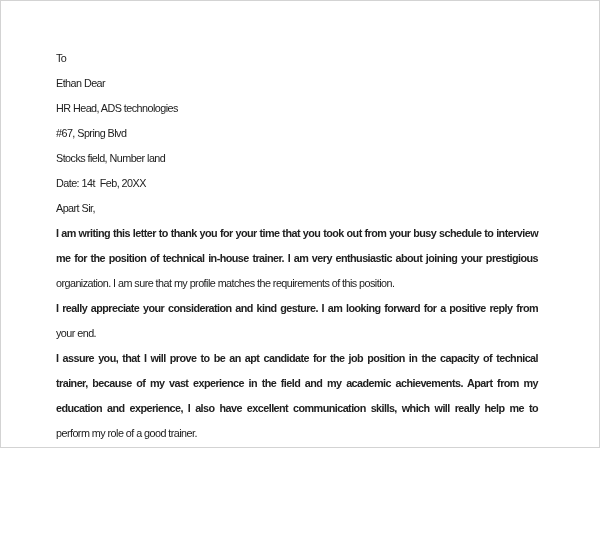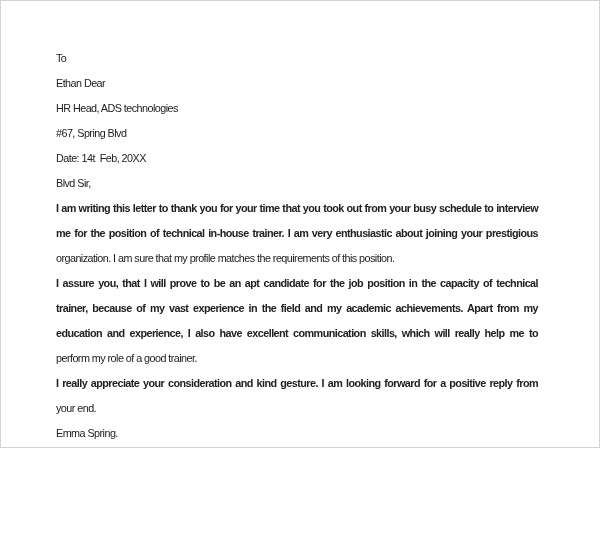--- a/index.html
+++ b/index.html
@@ -51,39 +51,40 @@
 </head>
 <body>
 
 <div class="page">
 
   <div class="recipient-block">
     <span class="line">To</span>
     <span class="line">Ethan Dear</span>
     <span class="line">HR Head, ADS technologies</span>
     <span class="line">#67, Spring Blvd</span>
+    <span class="line">Stocks field, Number land</span>
   </div>
 
   <span class="line">Date: 14t  Feb, 20XX</span>
 
-  <span class="line">Blvd Sir,</span>
+  <span class="line">Apart Sir,</span>
 
   <div class="paragraph">
     <span class="jline">I am writing this letter to thank you for your time that you took out from your busy schedule to interview</span>
     <span class="jline">me for the position of technical in-house trainer. I am very enthusiastic about joining your prestigious</span>
     <span class="lline">organization. I am sure that my profile matches the requirements of this position.</span>
+  </div>
+
+  <div class="paragraph">
+    <span class="jline">I really appreciate your consideration and kind gesture. I am looking forward for a positive reply from</span>
+    <span class="lline">your end.</span>
   </div>
 
   <div class="paragraph">
     <span class="jline">I assure you, that I will prove to be an apt candidate for the job position in the capacity of technical</span>
     <span class="jline">trainer, because of my vast experience in the field and my academic achievements. Apart from my</span>
     <span class="jline">education and experience, I also have excellent communication skills, which will really help me to</span>
     <span class="lline">perform my role of a good trainer.</span>
   </div>
 
-  <div class="paragraph">
-    <span class="jline">I really appreciate your consideration and kind gesture. I am looking forward for a positive reply from</span>
-    <span class="lline">your end.</span>
-  </div>
-
   <span class="line">Emma Spring.</span>
 
 </div>
 
 </body></html>

